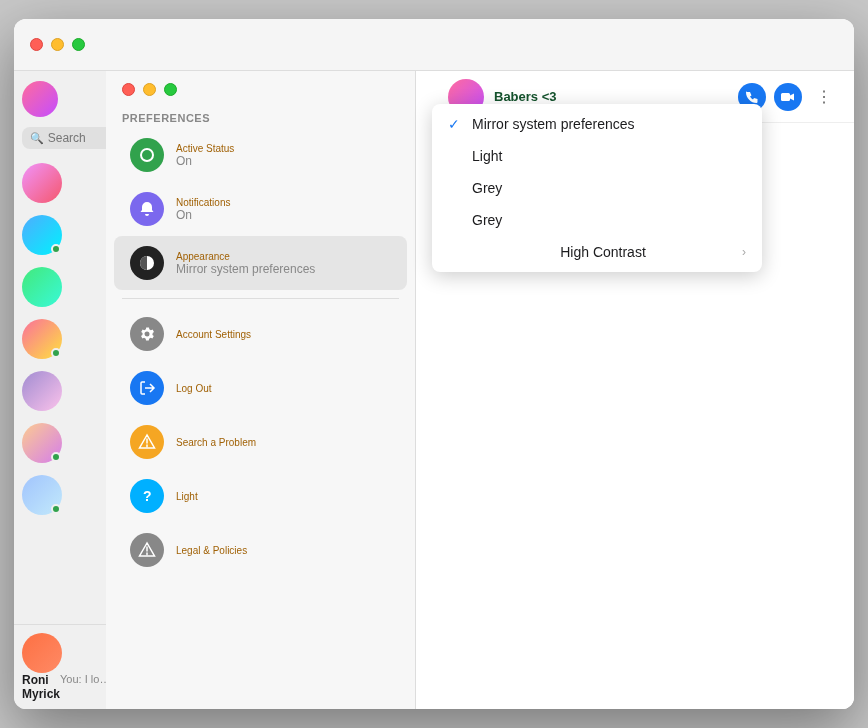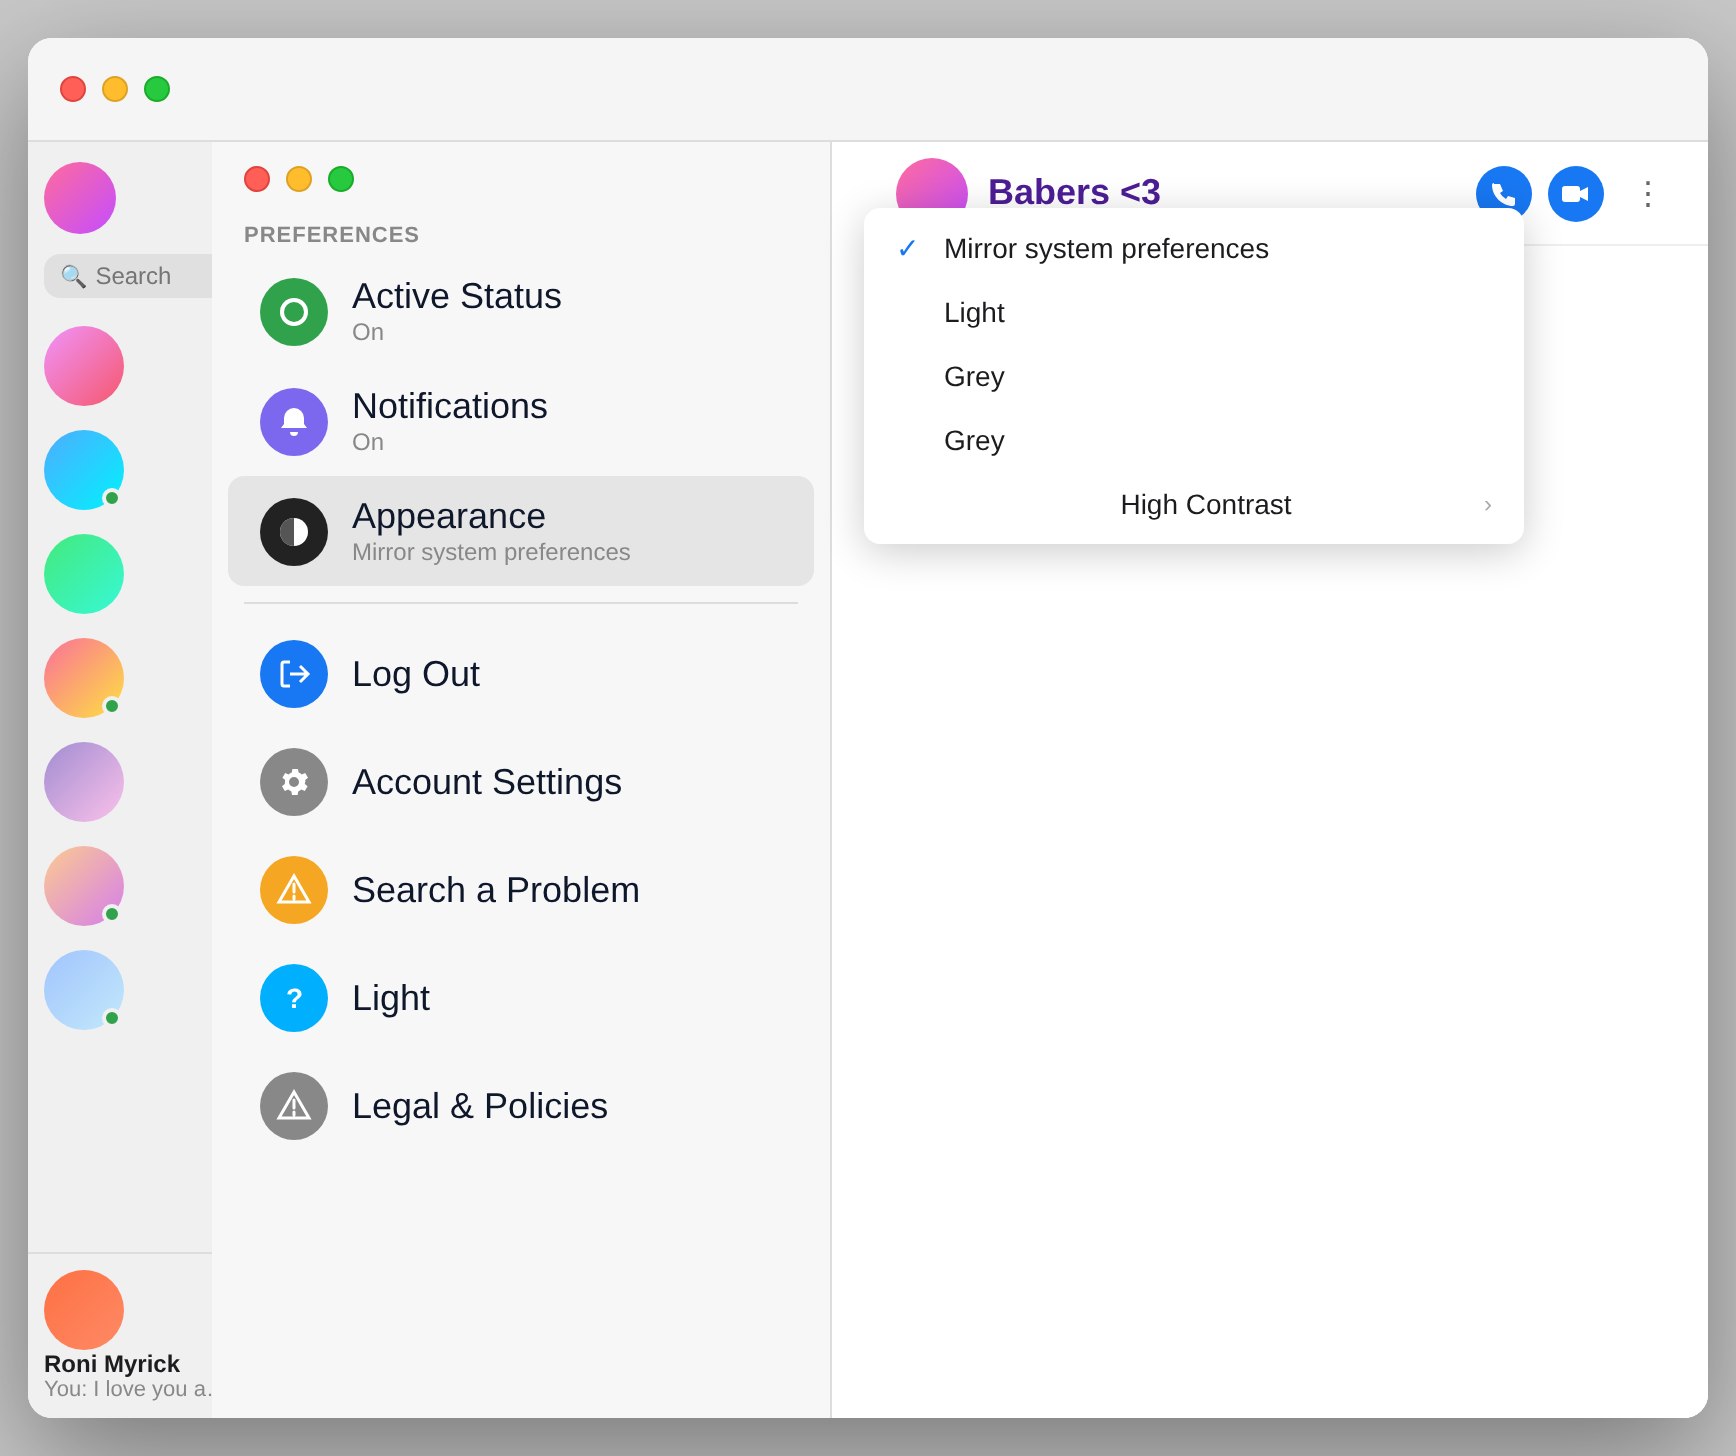--- a/index.html
+++ b/index.html
@@ -177,23 +177,23 @@
     .icon-green { background: #31a24c; color: white; }
     .icon-purple { background: #7b68ee; color: white; }
     .icon-dark { background: #222; color: white; }
     .icon-blue { background: #1877f2; color: white; }
     .icon-gear { background: #888; color: white; }
     .icon-orange { background: #f5a623; color: white; }
     .icon-cyan { background: #00b0ff; color: white; }
     .icon-gray { background: #888; color: white; }
     .pref-text { display: flex; flex-direction: column; }
     .pref-title {
-      font-size: 18px;
+      font-size: 10px;
       font-weight: 500;
-      color: #0f172a;
+      color: #a16207;
     }
     .pref-subtitle {
       font-size: 12px;
       color: #888;
     }
     .pref-divider {
       height: 1px;
       background: #ddd;
       margin: 8px 16px;
     }
@@ -205,23 +205,23 @@
       padding: 0 16px;
       gap: 10px;
     }
     .chat-avatar {
       width: 36px;
       height: 36px;
       border-radius: 50%;
       background: #ddd;
     }
     .chat-name {
-      font-size: 18px;
+      font-size: 13px;
       font-weight: 600;
-      color: #4c1d95;
+      color: #14532d;
       flex: 1;
     }
     .chat-actions {
       display: flex;
       gap: 8px;
     }
     .chat-action-btn {
       width: 28px;
       height: 28px;
       border-radius: 50%;
@@ -357,21 +357,21 @@
       align-items: center;
       justify-content: center;
     }
     
     .bottom-contact {
       border-top: 1px solid #ddd;
       padding: 8px;
     }
     .bottom-contact-inner {
       display: flex;
-      flex-direction: column;
+      flex-direction: row;
     }
     .bottom-contact-name {
       font-size: 12px;
       font-weight: 600;
       color: #1c1c1e;
     }
     .bottom-contact-msg {
       font-size: 11px;
       color: #888;
       white-space: nowrap;
@@ -520,38 +520,38 @@
         <div class="pref-text">
           <span class="pref-title">Appearance</span>
           <span class="pref-subtitle">Mirror system preferences</span>
         </div>
       </div>
 
       <div class="pref-divider"></div>
 
 
       <div class="pref-item">
+        <div class="pref-icon icon-gear">
+          <svg width="18" height="18" viewBox="0 0 18 18" fill="white">
+            <path d="M9 11.5a2.5 2.5 0 1 0 0-5 2.5 2.5 0 0 0 0 5zm5.5-2.5a5.5 5.5 0 0 1-.1 1l1.4 1.1-1.4 2.4-1.7-.7c-.5.4-1 .7-1.6.9l-.3 1.8h-2.8l-.3-1.8c-.6-.2-1.1-.5-1.6-.9l-1.7.7-1.4-2.4 1.4-1.1A5.5 5.5 0 0 1 4.5 9a5.5 5.5 0 0 1 .1-1L3.2 6.9l1.4-2.4 1.7.7c.5-.4 1-.7 1.6-.9L8.2 2.5h2.8l.3 1.8c.6.2 1.1.5 1.6.9l1.7-.7 1.4 2.4-1.4 1.1c.1.3.1.6.1 1z"></path>
+          </svg>
+        </div>
+        <div class="pref-text">
+          <span class="pref-title">Account Settings</span>
+        </div>
+      </div>
+
+      <div class="pref-item">
         <div class="pref-icon icon-blue">
           <svg width="18" height="18" viewBox="0 0 18 18" fill="white">
             <path d="M7 3H4a1 1 0 0 0-1 1v10a1 1 0 0 0 1 1h3M12 13l4-4-4-4M7 9h9" stroke="white" stroke-width="1.5" fill="none"></path>
           </svg>
         </div>
         <div class="pref-text">
           <span class="pref-title">Log Out</span>
-        </div>
-      </div>
-
-      <div class="pref-item">
-        <div class="pref-icon icon-gear">
-          <svg width="18" height="18" viewBox="0 0 18 18" fill="white">
-            <path d="M9 11.5a2.5 2.5 0 1 0 0-5 2.5 2.5 0 0 0 0 5zm5.5-2.5a5.5 5.5 0 0 1-.1 1l1.4 1.1-1.4 2.4-1.7-.7c-.5.4-1 .7-1.6.9l-.3 1.8h-2.8l-.3-1.8c-.6-.2-1.1-.5-1.6-.9l-1.7.7-1.4-2.4 1.4-1.1A5.5 5.5 0 0 1 4.5 9a5.5 5.5 0 0 1 .1-1L3.2 6.9l1.4-2.4 1.7.7c.5-.4 1-.7 1.6-.9L8.2 2.5h2.8l.3 1.8c.6.2 1.1.5 1.6.9l1.7-.7 1.4 2.4-1.4 1.1c.1.3.1.6.1 1z"></path>
-          </svg>
-        </div>
-        <div class="pref-text">
-          <span class="pref-title">Account Settings</span>
         </div>
       </div>
 
       <div class="pref-item">
         <div class="pref-icon icon-orange">
           <svg width="18" height="18" viewBox="0 0 18 18" fill="white">
             <path d="M9 2L1.5 15h15L9 2zm0 4v4m0 2v1.5" stroke="white" stroke-width="1.5" fill="none" stroke-linecap="round"></path>
           </svg>
         </div>
         <div class="pref-text">

